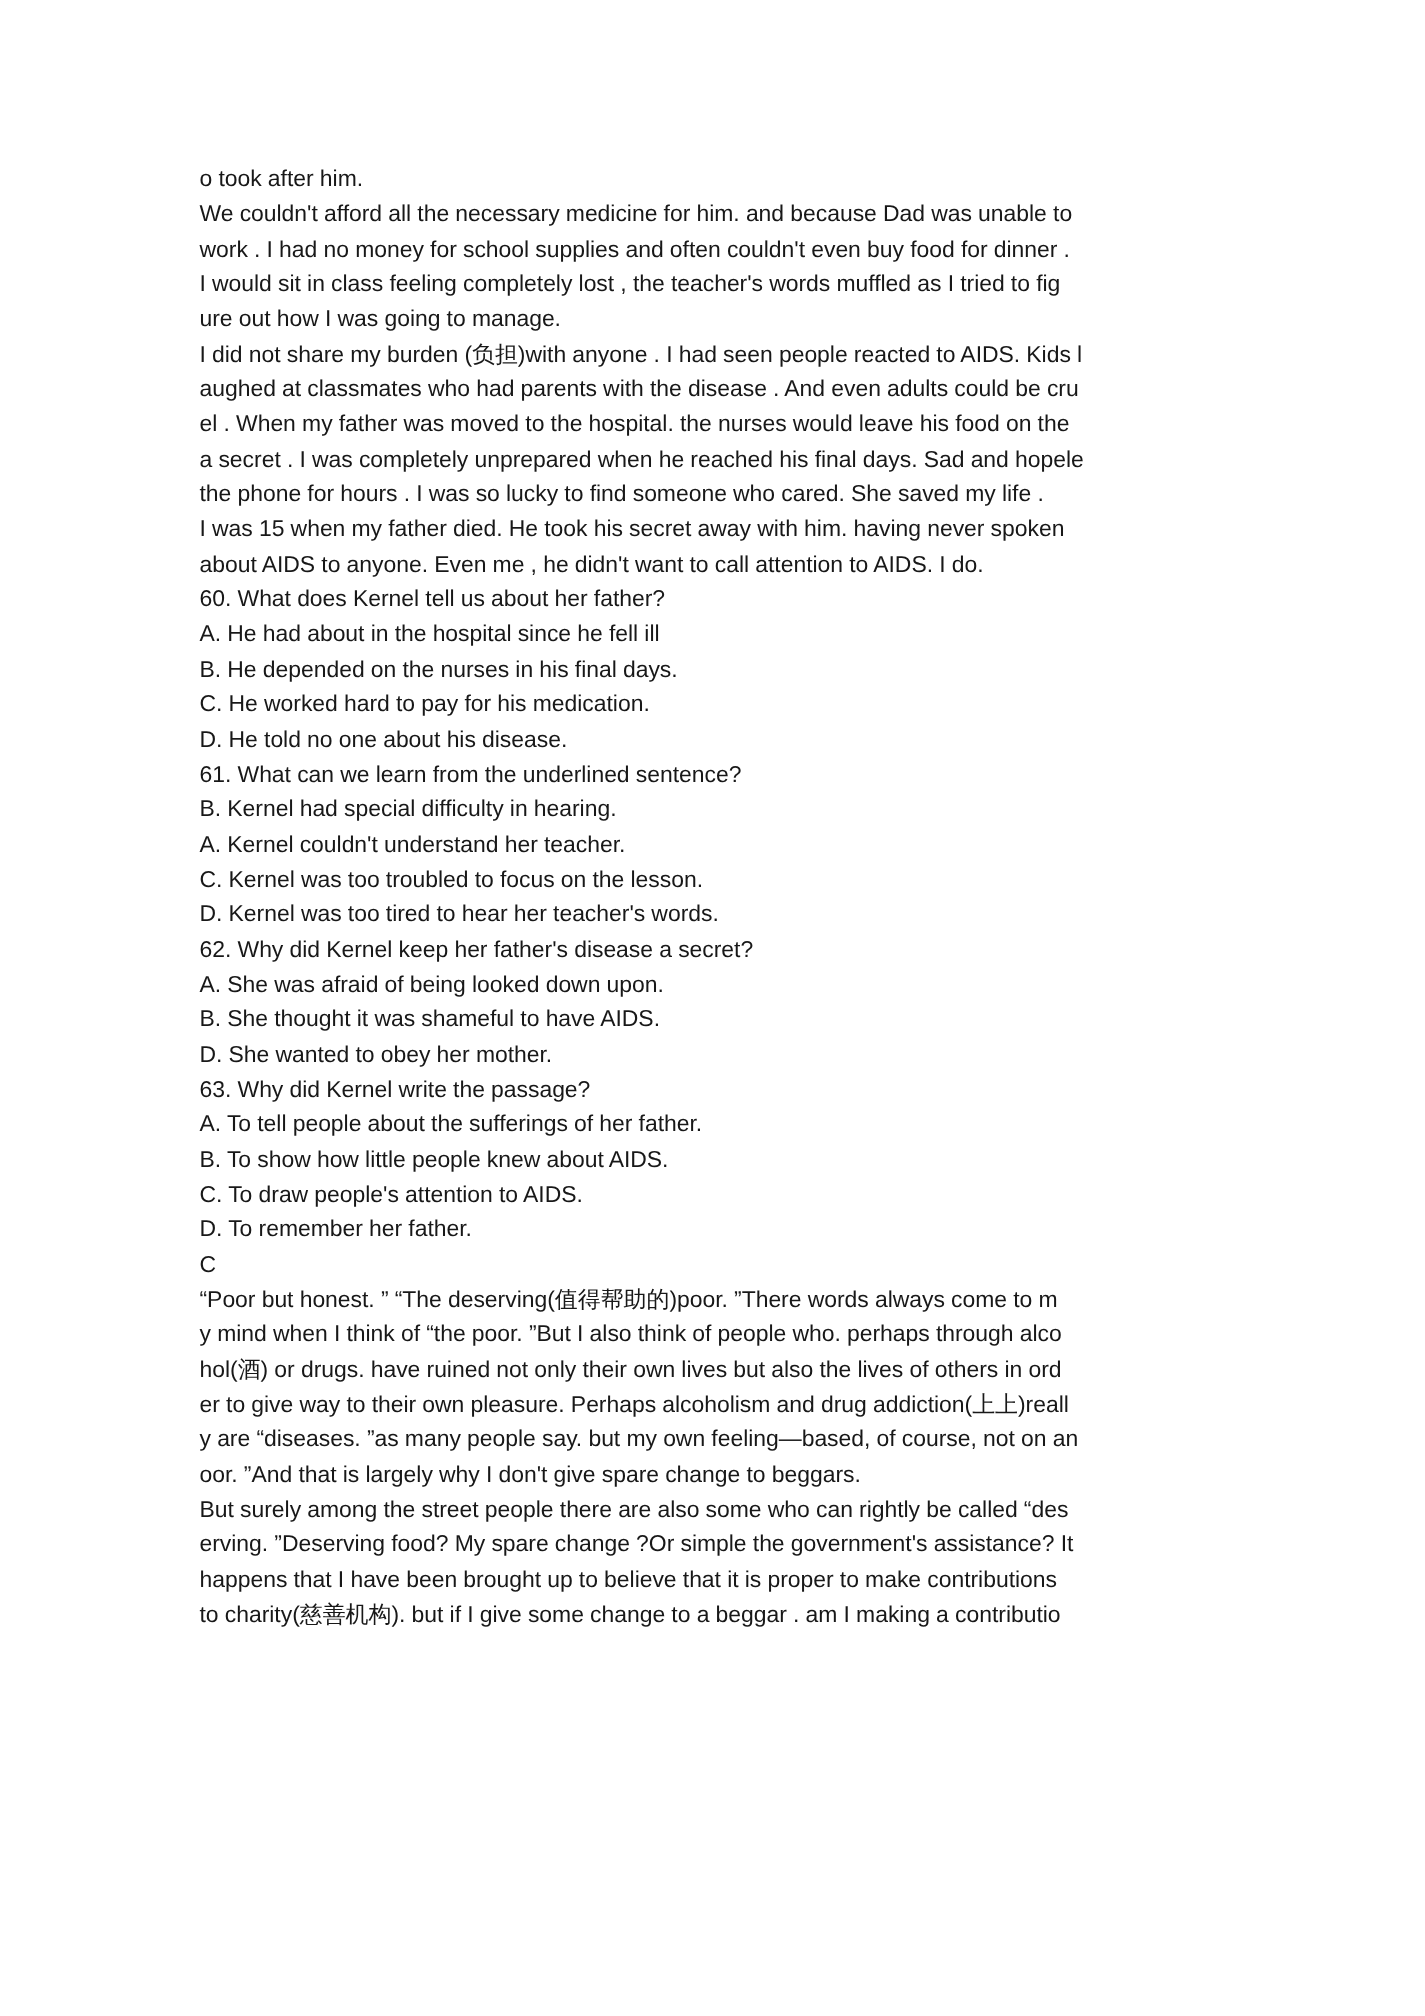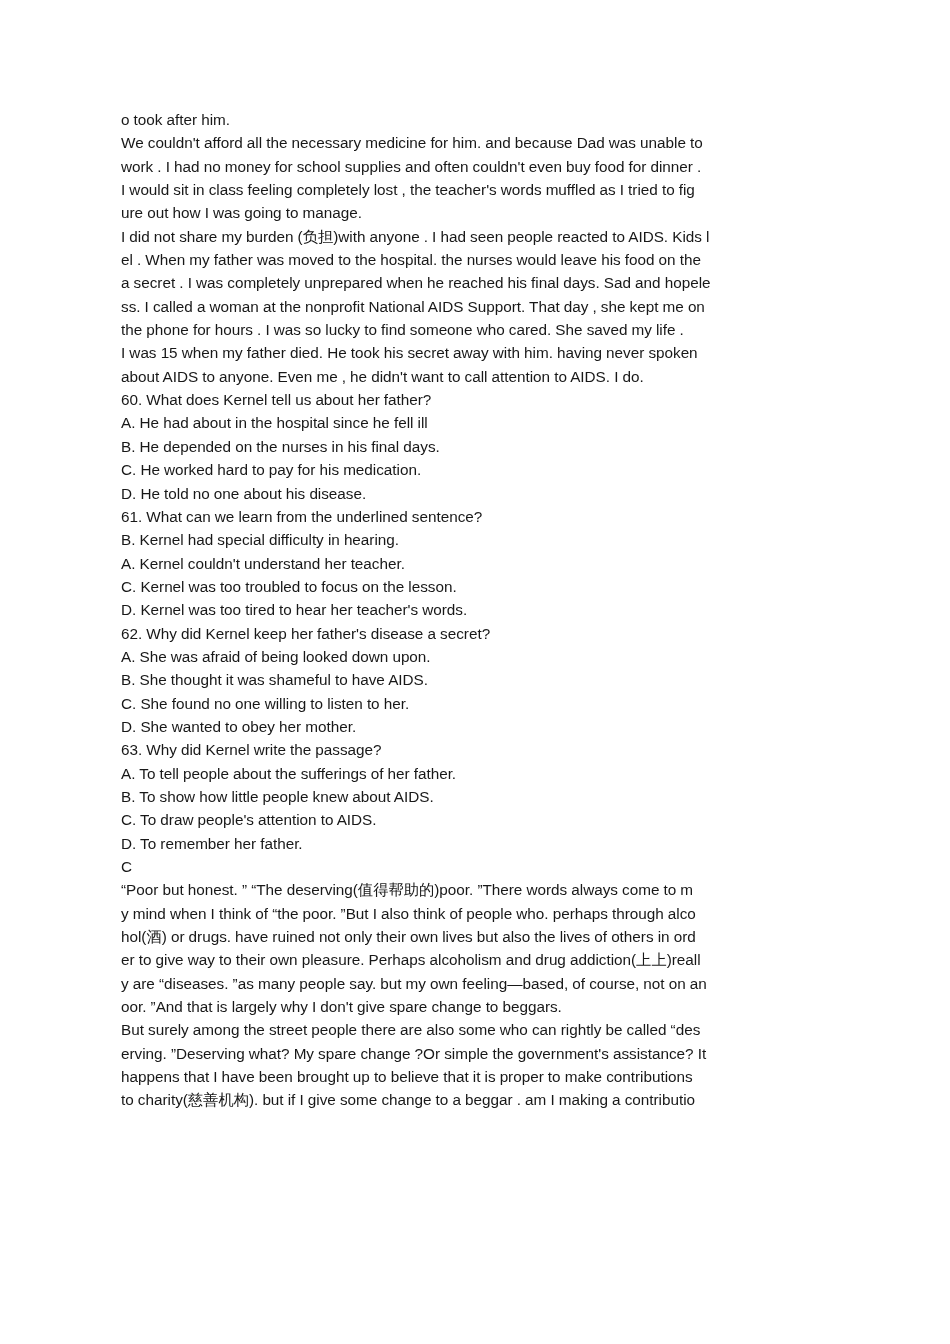--- a/index.html
+++ b/index.html
@@ -15,21 +15,21 @@
     overflow: hidden;
   }
   #page {
     position: relative;
     width: 950px;
     height: 1344px;
     background: #ffffff;
   }
   #text-column {
     position: absolute;
-    left: 121px;
+    left: 133px;
     top: 108px;
     width: 688px;
   }
   .line {
     font-size: 15.3px;
     line-height: 23.35px;
     letter-spacing: -0.02px;
     white-space: pre-wrap;
     color: #181818;
     word-spacing: -0.1px;
@@ -39,51 +39,50 @@
 <body>
 
 <div id="page">
   <div id="text-column">
     <div class="line">o took after him.</div>
     <div class="line">We couldn't afford all the necessary medicine for him. and because Dad was unable to</div>
     <div class="line">work . I had no money for school supplies and often couldn't even buy food for dinner .</div>
     <div class="line">I would sit in class feeling completely lost , the teacher's words muffled as I tried to fig</div>
     <div class="line">ure out how I was going to manage.</div>
     <div class="line">I did not share my burden (负担)with anyone . I had seen people reacted to AIDS. Kids l</div>
+    <div class="line">aughed at classmates who had parents with the disease . And even adults could be cru</div>
     <div class="line">el . When my father was moved to the hospital. the nurses would leave his food on the</div>
     <div class="line">a secret . I was completely unprepared when he reached his final days. Sad and hopele</div>
-    <div class="line">ss. I called a woman at the nonprofit National AIDS Support. That day , she kept me on</div>
     <div class="line">the phone for hours . I was so lucky to find someone who cared. She saved my life .</div>
     <div class="line">I was 15 when my father died. He took his secret away with him. having never spoken</div>
     <div class="line">about AIDS to anyone. Even me , he didn't want to call attention to AIDS. I do.</div>
     <div class="line">60. What does Kernel tell us about her father?</div>
     <div class="line">A. He had about in the hospital since he fell ill</div>
     <div class="line">B. He depended on the nurses in his final days.</div>
     <div class="line">C. He worked hard to pay for his medication.</div>
     <div class="line">D. He told no one about his disease.</div>
     <div class="line">61. What can we learn from the underlined sentence?</div>
     <div class="line">B. Kernel had special difficulty in hearing.</div>
     <div class="line">A. Kernel couldn't understand her teacher.</div>
     <div class="line">C. Kernel was too troubled to focus on the lesson.</div>
     <div class="line">D. Kernel was too tired to hear her teacher's words.</div>
     <div class="line">62. Why did Kernel keep her father's disease a secret?</div>
     <div class="line">A. She was afraid of being looked down upon.</div>
     <div class="line">B. She thought it was shameful to have AIDS.</div>
-    <div class="line">C. She found no one willing to listen to her.</div>
     <div class="line">D. She wanted to obey her mother.</div>
     <div class="line">63. Why did Kernel write the passage?</div>
     <div class="line">A. To tell people about the sufferings of her father.</div>
     <div class="line">B. To show how little people knew about AIDS.</div>
     <div class="line">C. To draw people's attention to AIDS.</div>
     <div class="line">D. To remember her father.</div>
     <div class="line">C</div>
     <div class="line">“Poor but honest. ” “The deserving(值得帮助的)poor. ”There words always come to m</div>
     <div class="line">y mind when I think of “the poor. ”But I also think of people who. perhaps through alco</div>
     <div class="line">hol(酒) or drugs. have ruined not only their own lives but also the lives of others in ord</div>
     <div class="line">er to give way to their own pleasure. Perhaps alcoholism and drug addiction(上上)reall</div>
     <div class="line">y are “diseases. ”as many people say. but my own feeling—based, of course, not on an</div>
     <div class="line">oor. ”And that is largely why I don't give spare change to beggars.</div>
     <div class="line">But surely among the street people there are also some who can rightly be called “des</div>
-    <div class="line">erving. ”Deserving what? My spare change ?Or simple the government's assistance? It</div>
+    <div class="line">erving. ”Deserving food? My spare change ?Or simple the government's assistance? It</div>
     <div class="line">happens that I have been brought up to believe that it is proper to make contributions</div>
     <div class="line">to charity(慈善机构). but if I give some change to a beggar . am I making a contributio</div>
   </div>
 </div>
 
 </body></html>

